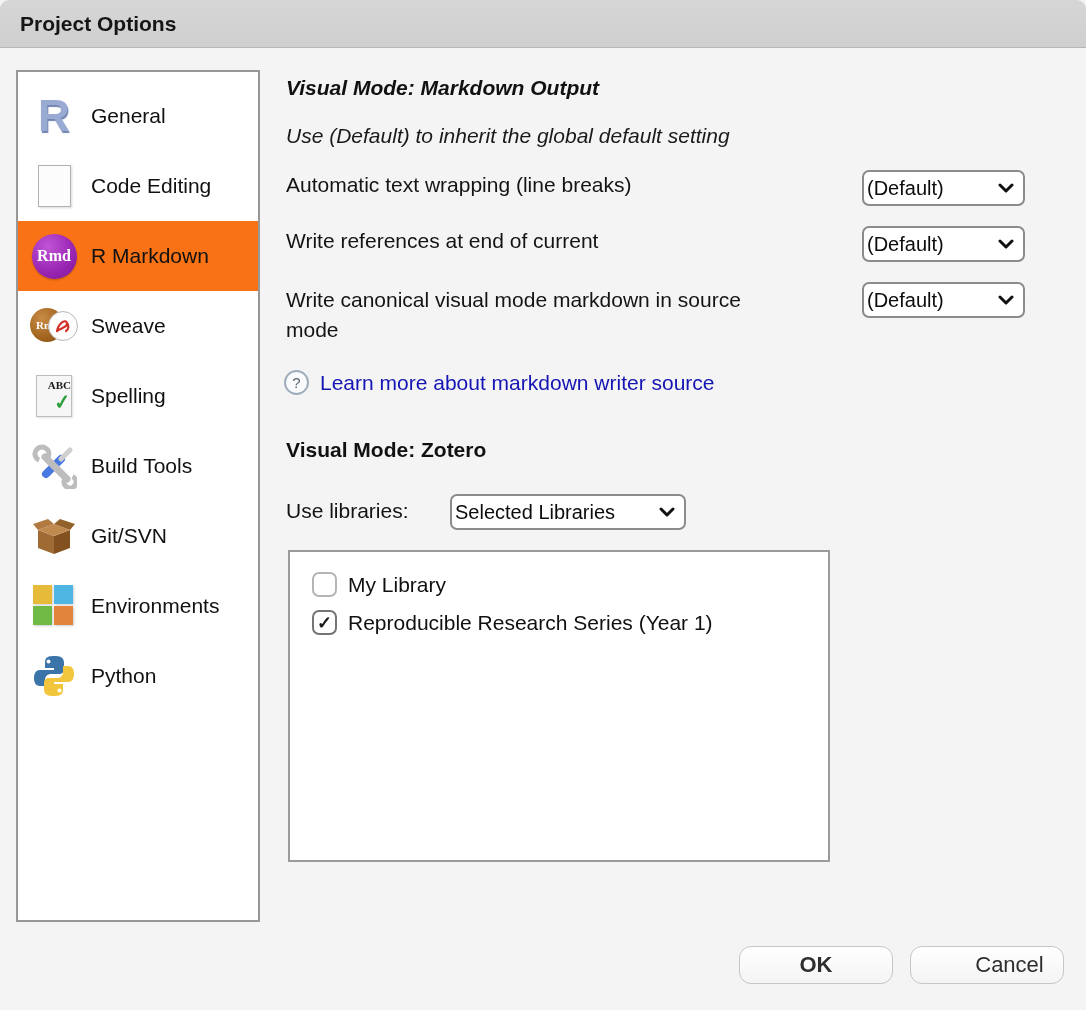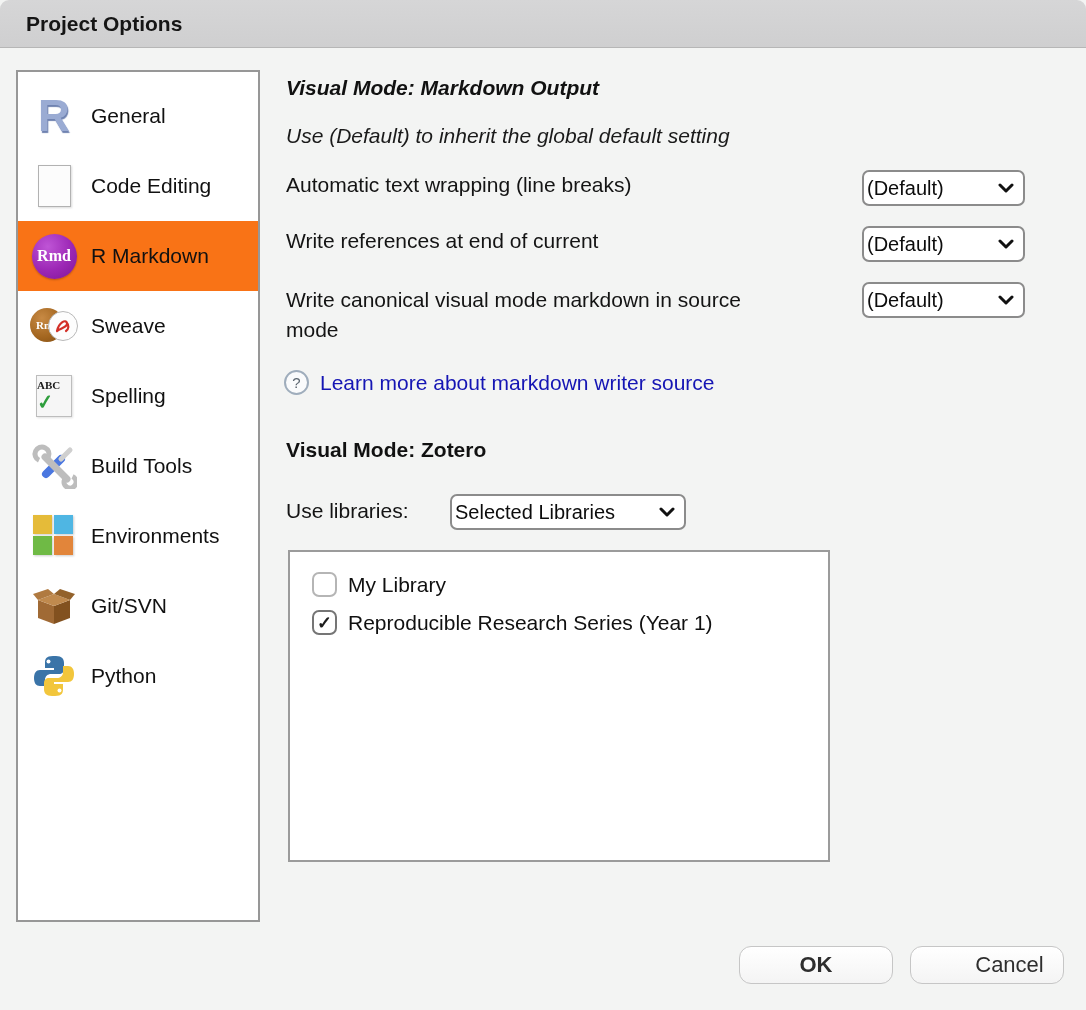--- a/index.html
+++ b/index.html
@@ -13,21 +13,21 @@
   }
 
   
   .titlebar {
     position: absolute; top: 0; left: 0; width: 1086px; height: 48px;
     background: linear-gradient(180deg, #d6d6d7 0%, #cfcfd0 100%);
     border-bottom: 1px solid #b6b6b6;
     border-radius: 9px 9px 0 0;
     display: flex; align-items: center;
   }
-  .titlebar-text { font-size: 21px; font-weight: 600; color: #151515; padding-left: 26px; }
+  .titlebar-text { font-size: 21px; font-weight: 600; color: #151515; padding-left: 20px; }
 
   
   .sidebar {
     position: absolute; left: 16px; top: 70px; width: 244px; height: 852px;
     background: #ffffff; border: 2px solid #979797; padding-top: 9px;
   }
   .side-item {
     height: 70px; display: flex; align-items: center; gap: 13px;
     padding-left: 12px; font-size: 21px; color: #111; cursor: default;
   }
@@ -60,21 +60,21 @@
     font-family: "Liberation Serif", serif; font-weight: 700; font-size: 11px;
   }
   .pdf-circle {
     position: absolute; right: 0; top: 5px; width: 30px; height: 30px; border-radius: 50%;
     background: #fdfdfd; border: 1px solid #b9b9b9;
     display: flex; align-items: center; justify-content: center;
   }
   .abc-icon {
     width: 36px; height: 42px; background: #f6f6f6; border: 1px solid #bdbdbd;
     box-shadow: 1px 1px 2px rgba(0,0,0,.12);
-    display: flex; flex-direction: column; align-items: flex-start; justify-content: center;
+    display: flex; flex-direction: column; align-items: flex-end; justify-content: center;
   }
   .abc-text { font-family: "Liberation Serif", serif; font-weight: 700; font-size: 11px; color: #1b1b1b; line-height: 1; }
   .abc-check { color: #2f9e3d; font-size: 20px; font-weight: 700; line-height: 1; margin-top: 1px; transform: rotate(-6deg); }
   .cube-grid { width: 42px; height: 42px; display: grid; grid-template-columns: 19px 19px; grid-template-rows: 19px 19px; gap: 2px; filter: drop-shadow(1px 1px 1px rgba(0,0,0,.2)); }
   .cube-grid div:nth-child(1){ background:#e5bb39; } .cube-grid div:nth-child(2){ background:#4fb6e3; }
   .cube-grid div:nth-child(3){ background:#6fba45; } .cube-grid div:nth-child(4){ background:#e2853a; }
 
   
   .abs { position: absolute; }
   .h-section { font-size: 21px; font-weight: 700; color: #111; }
@@ -188,45 +188,45 @@
         <line x1="14" y1="14" x2="36" y2="36" stroke="#bdbdbd" stroke-width="7" stroke-linecap="round"></line>
         <circle cx="11" cy="11" r="7" fill="none" stroke="#bdbdbd" stroke-width="5" stroke-dasharray="33 11" transform="rotate(115 11 11)"></circle>
         <circle cx="39" cy="39" r="6" fill="none" stroke="#bdbdbd" stroke-width="5" stroke-dasharray="28 10" transform="rotate(-65 39 39)"></circle>
       </svg>
     </span>
     <span>Build Tools</span>
   </div>
 
   <div class="side-item">
     <span class="icon-box">
-      <span class="cube-grid">
-          <div></div>
-          <div></div>
-          <div></div>
-          <div></div>
-        </span>
-    </span>
-    <span>Environments</span>
-  </div>
-
-  <div class="side-item">
-    <span class="icon-box">
       <svg width="46" height="46" viewBox="0 0 46 46">
         <polygon points="7,17 23,23 23,41 7,35" fill="#a06a35"></polygon>
         <polygon points="39,17 23,23 23,41 39,35" fill="#82511f"></polygon>
         <polygon points="7,17 23,11 39,17 23,23" fill="#c08a4e"></polygon>
         <polygon points="7,17 2,11 17,6 23,11" fill="#b07a40"></polygon>
         <polygon points="39,17 44,11 29,6 23,11" fill="#93622b"></polygon>
       </svg>
     </span>
     <span>Git/SVN</span>
   </div>
 
   <div class="side-item">
     <span class="icon-box">
+      <span class="cube-grid">
+          <div></div>
+          <div></div>
+          <div></div>
+          <div></div>
+        </span>
+    </span>
+    <span>Environments</span>
+  </div>
+
+  <div class="side-item">
+    <span class="icon-box">
       <svg width="44" height="44" viewBox="0 0 44 44">
         <path fill="#3a74a8" d="M21 2c-7 0-8 3-8 7v5h9v2H8c-4 0-6 3-6 8s2 8 6 8h5v-6c0-4 3-6 6-6h8c3 0 5-2 5-5V9c0-4-2-7-8-7h-3z"></path>
         <circle cx="16.5" cy="7.5" r="2" fill="#ffffff"></circle>
         <path fill="#f2c63c" d="M23 42c7 0 8-3 8-7v-5h-9v-2h14c4 0 6-3 6-8s-2-8-6-8h-5v6c0 4-3 6-6 6h-8c-3 0-5 2-5 5v6c0 4 2 7 8 7h3z"></path>
         <circle cx="27.5" cy="36.5" r="2" fill="#ffffff"></circle>
       </svg>
     </span>
     <span>Python</span>
   </div>
 

